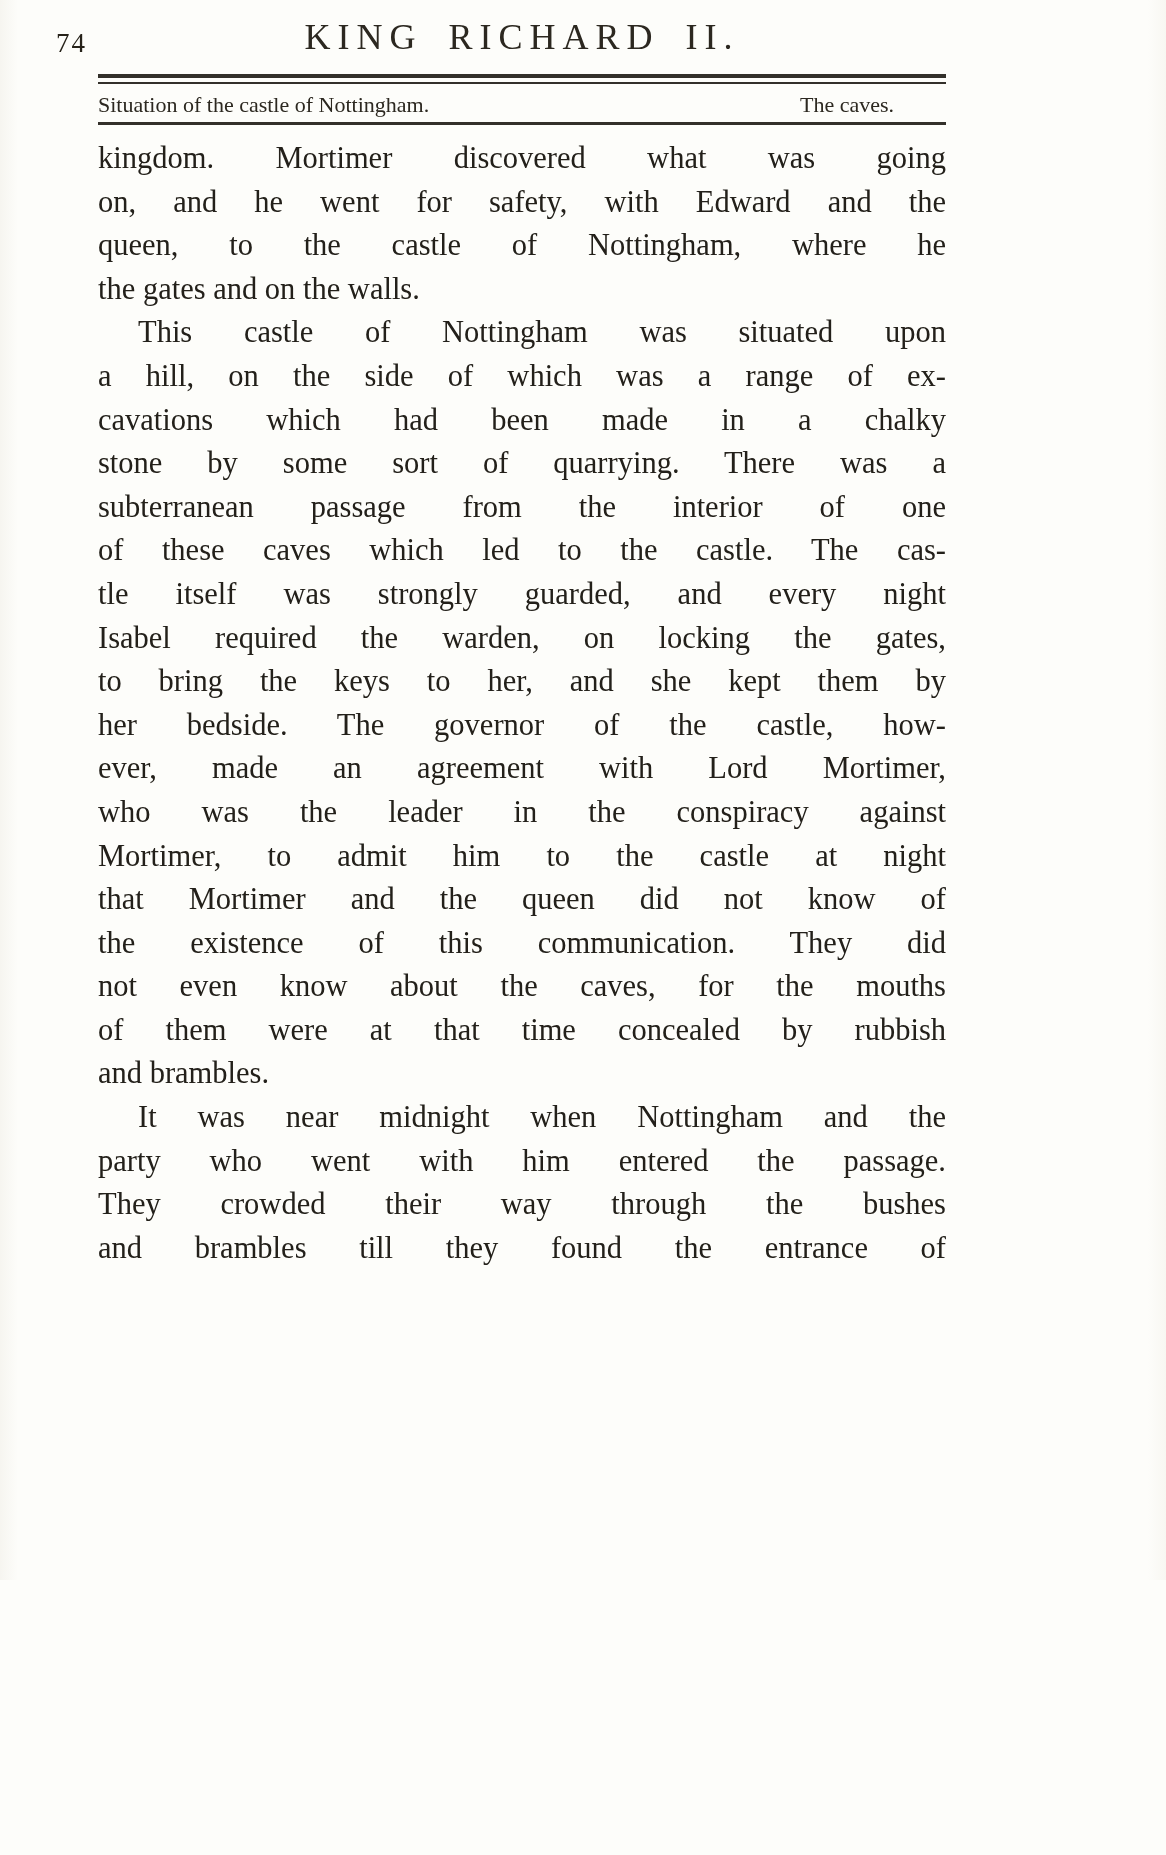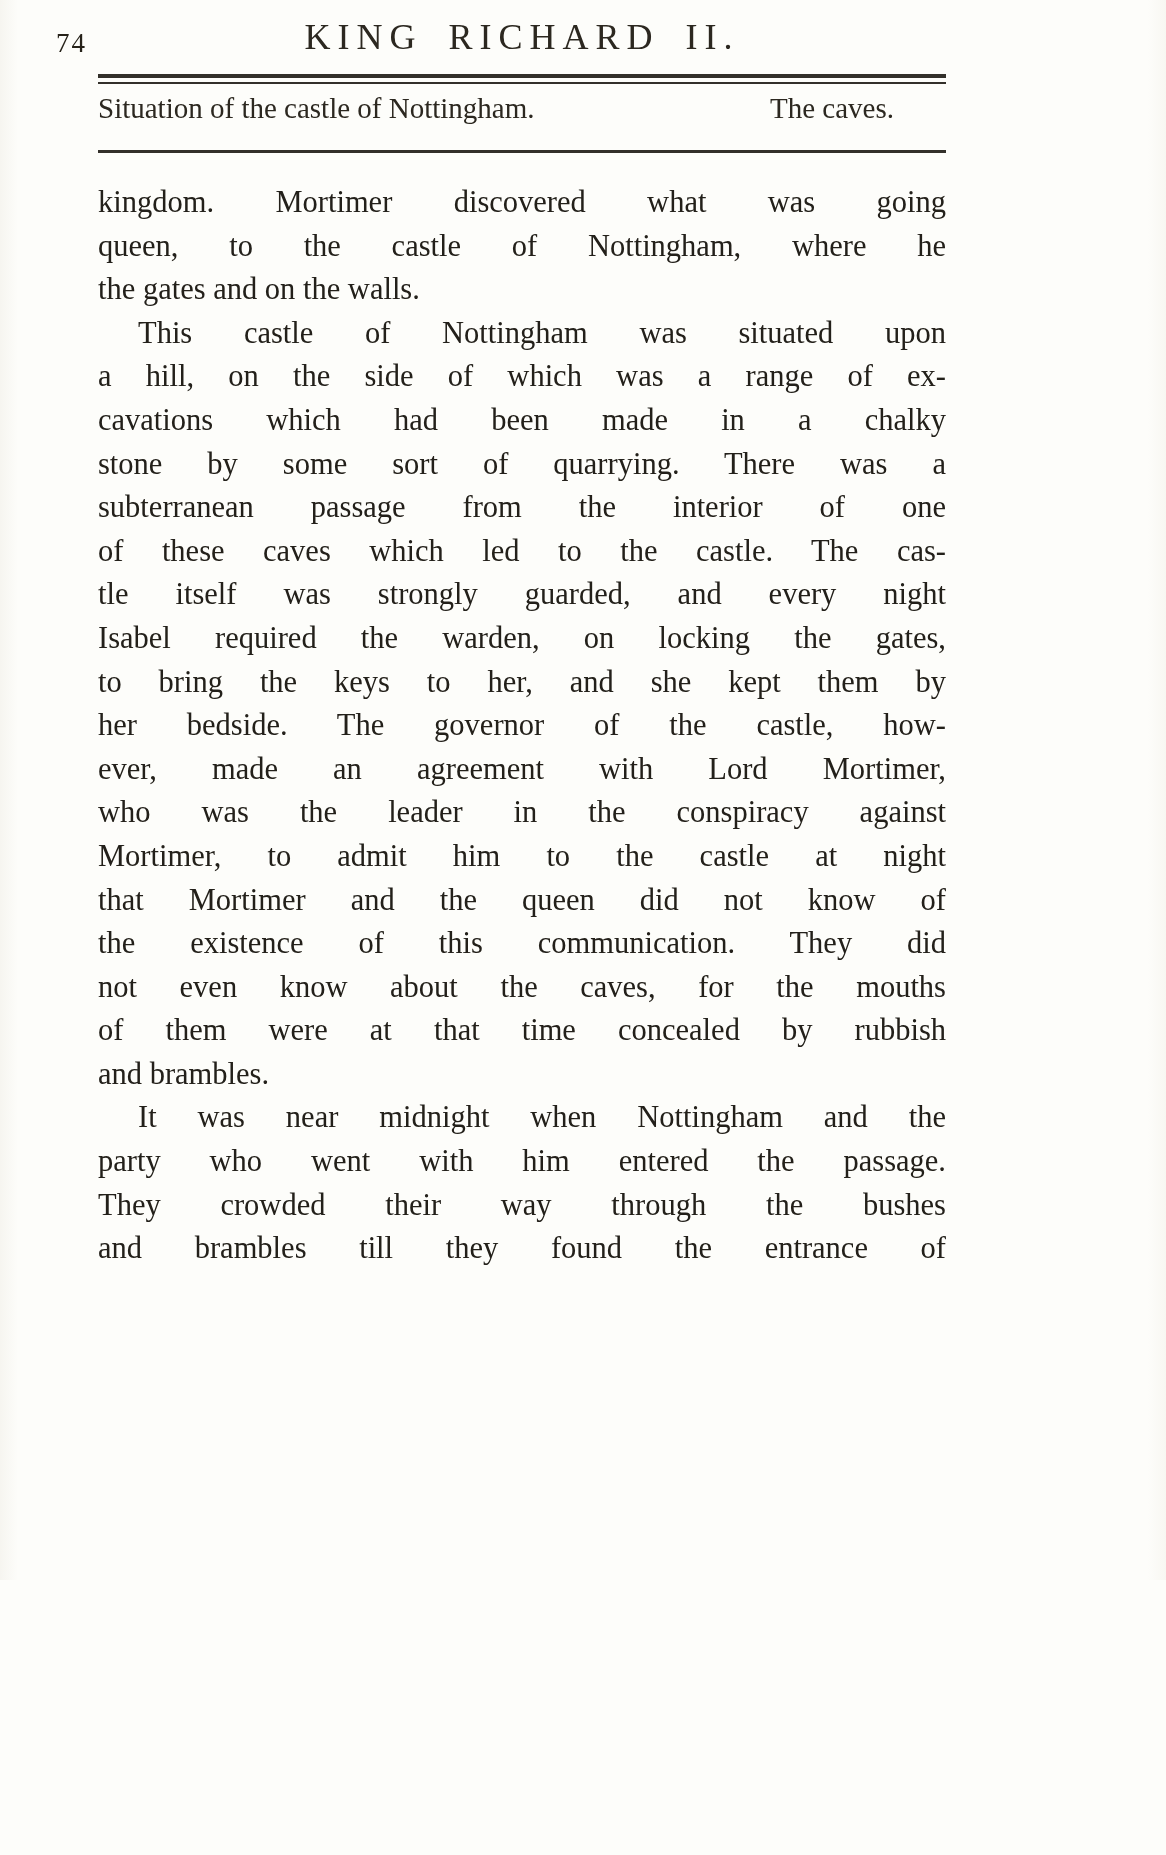--- a/index.html
+++ b/index.html
@@ -48,32 +48,32 @@
   .double-rule {
     height: 4px;
     border-top: 4px solid #33302a;
     border-bottom: 2px solid #33302a;
     margin-top: 2px;
   }
   .running-heads {
     display: flex;
     justify-content: space-between;
     align-items: flex-end;
-    font-size: 29px;
-    padding: 8px 0 25px 0;
+    font-size: 22px;
+    padding: 8px 0 4px 0;
     color: #2c2820;
   }
   .running-head-right {
     padding-right: 52px;
   }
   .single-rule {
     border-top: 3px solid #33302a;
   }
   .body-text {
-    margin-top: 28px;
+    margin-top: 12px;
     font-size: 30.5px;
     line-height: 43.6px;
     color: #23201a;
   }
   .line {
     min-height: 43.6px;
   }
   .line.just {
     text-align: justify;
     text-align-last: justify;
@@ -97,20 +97,21 @@
 
     <div class="running-heads">
       <span class="running-head-left">Situation of the castle of Nottingham.</span>
       <span class="running-head-right">The caves.</span>
     </div>
 
     <div class="single-rule"></div>
 
     <div class="body-text" id="body-text">
         <div class="line just">kingdom.  Mortimer discovered what was going</div>
+        <div class="line just">on, and he went for safety, with Edward and the</div>
         <div class="line just">queen, to the castle of Nottingham, where he</div>
         <div class="line">the gates and on the walls.</div>
         <div class="line just indent">This castle of Nottingham was situated upon</div>
         <div class="line just">a hill, on the side of which was a range of ex-</div>
         <div class="line just">cavations which had been made in a chalky</div>
         <div class="line just">stone by some sort of quarrying.  There was a</div>
         <div class="line just">subterranean passage from the interior of one</div>
         <div class="line just">of these caves which led to the castle.  The cas-</div>
         <div class="line just">tle itself was strongly guarded, and every night</div>
         <div class="line just">Isabel required the warden, on locking the gates,</div>

